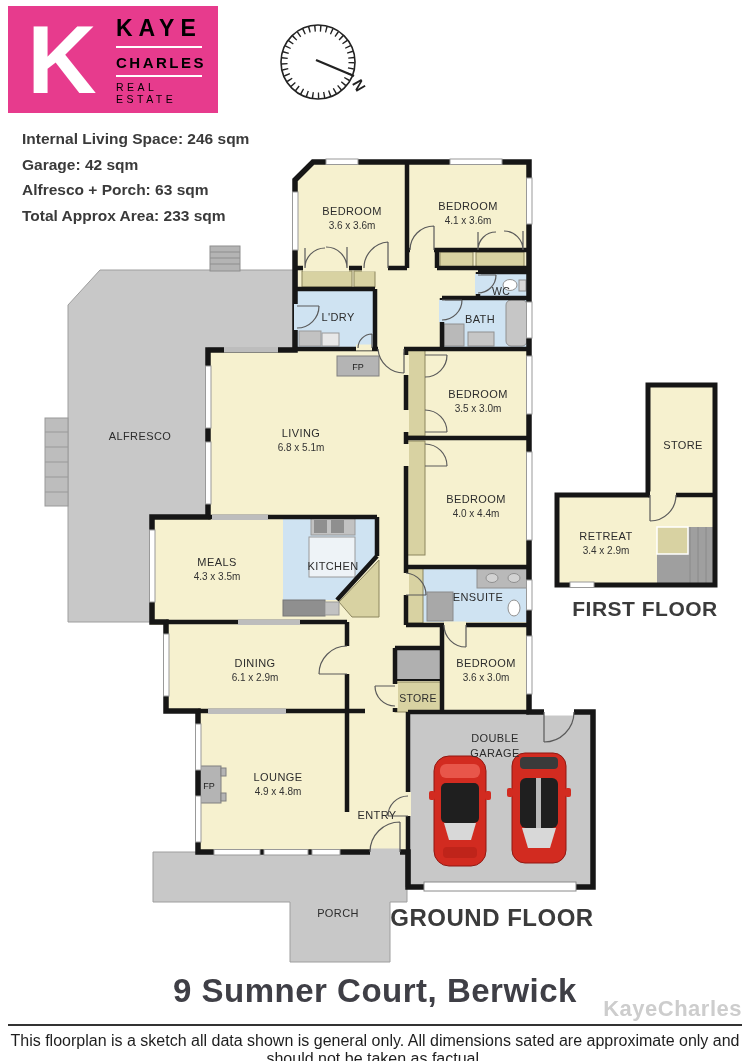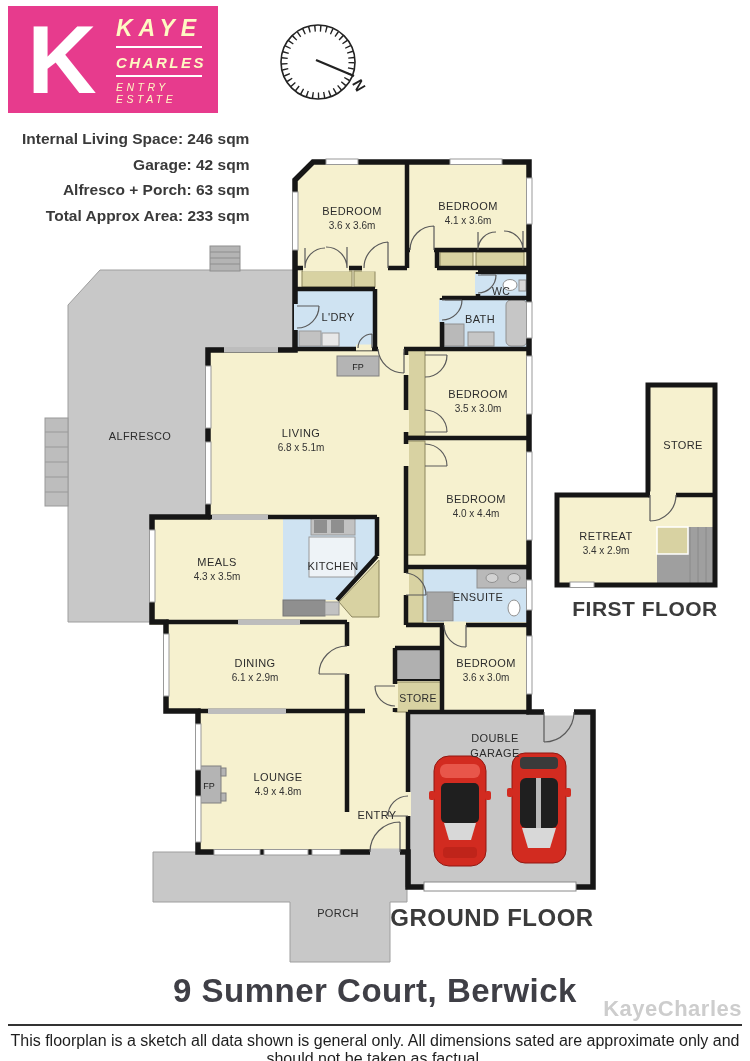--- a/index.html
+++ b/index.html
@@ -1,26 +1,26 @@
 <!DOCTYPE html>
 <html><head>
 <meta charset="utf-8">
 <style>
   html,body{margin:0;padding:0;background:#fff;font-family:"Liberation Sans",sans-serif;}
   #page{position:relative;width:750px;height:1061px;background:#fff;overflow:hidden;}
   
   .logo{position:absolute;left:8px;top:6px;width:210px;height:107px;display:flex;align-items:center;}
   .logo-k{width:108px;text-align:center;color:#fff;font-size:96px;font-weight:bold;line-height:100px;}
-  .logo-right{width:92px;color:#fef9c3;font-style:italic;}
+  .logo-right{width:92px;color:#000000;}
   .logo-kaye{font-size:23px;font-weight:bold;letter-spacing:6px;}
   .logo-rule{height:2px;background:#fff;margin:4px 0;width:86px;}
   .logo-charles{font-size:15px;font-weight:bold;letter-spacing:2.5px;margin-top:6px;}
   .logo-re{font-size:10.5px;letter-spacing:3.5px;}
   
-  .stats{position:absolute;left:22px;top:126px;font-size:15.5px;font-weight:bold;color:#3a3a3a;line-height:25.5px;white-space:nowrap;text-align:right;}
+  .stats{position:absolute;left:22px;top:126px;font-size:15.5px;font-weight:bold;color:#3a3a3a;line-height:25.5px;white-space:nowrap;}
   
   .compass{position:absolute;left:268px;top:12px;}
   
   .plan{position:absolute;left:0;top:0;}
   .rm{font-size:11px;letter-spacing:.4px;fill:#2c2c2c;text-anchor:middle;}
   .rms{font-size:10.5px;letter-spacing:.3px;fill:#2c2c2c;text-anchor:middle;}
   .dm{font-size:10px;fill:#333;text-anchor:middle;}
   .tiny{font-size:9px;fill:#222;text-anchor:middle;}
   .floorlbl{font-size:21px;font-weight:bold;fill:#3b3b3b;letter-spacing:.5px;text-anchor:middle;}
   .floorlbl2{font-size:24px;font-weight:bold;fill:#3b3b3b;letter-spacing:.5px;text-anchor:middle;}
@@ -35,21 +35,21 @@
 
 <div id="page">
 
   <div class="logo" style="background:#e73b8d;">
     <div class="logo-k">K</div>
     <div class="logo-right">
       <div class="logo-kaye">KAYE</div>
       <div class="logo-rule"></div>
       <div class="logo-charles">CHARLES</div>
       <div class="logo-rule"></div>
-      <div class="logo-re">ENTRY ESTATE</div>
+      <div class="logo-re">REAL ESTATE</div>
     </div>
   </div>
 
   <svg class="compass" width="104" height="104" viewBox="0 0 104 104">
     <circle cx="50" cy="50" r="37" fill="none" stroke="#222" stroke-width="1.6"></circle>
     <circle cx="50" cy="50" r="33.5" fill="none" stroke="#222" stroke-width="6" stroke-dasharray="1.4,4.3"></circle>
     <line x1="48" y1="48" x2="86" y2="64" stroke="#222" stroke-width="2.2"></line>
     <text x="90" y="78" font-size="15" font-weight="600" fill="#222" text-anchor="middle" transform="rotate(60 90 74)">N</text>
   </svg>
 

